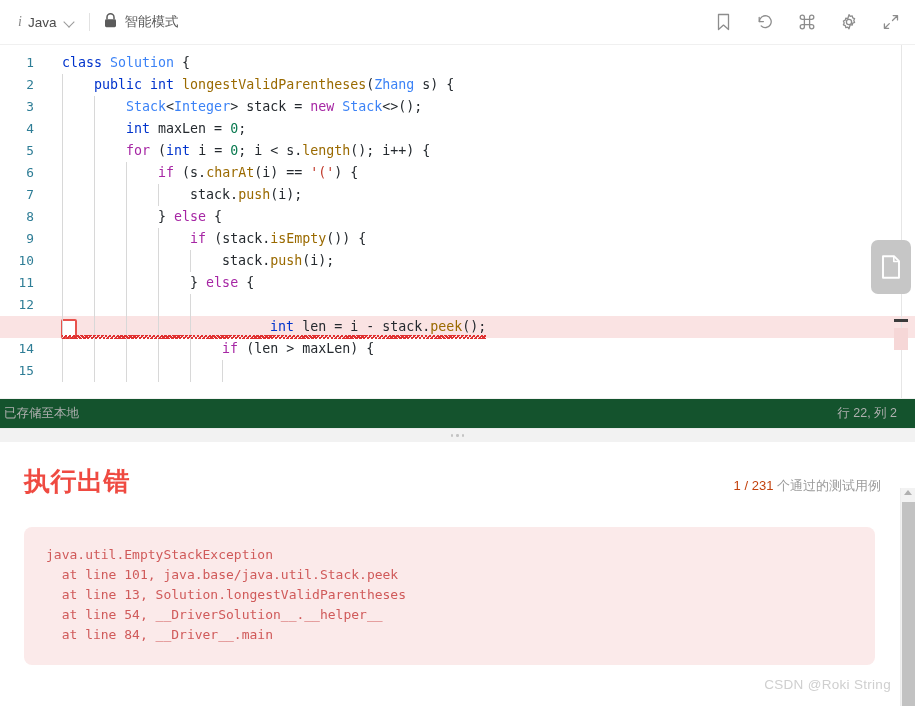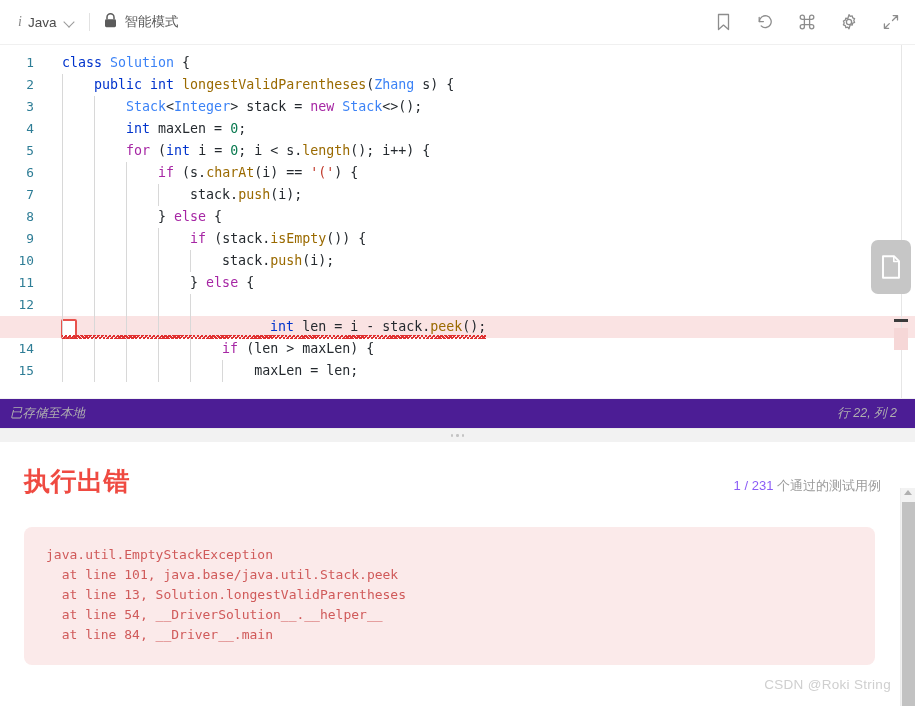--- a/index.html
+++ b/index.html
@@ -242,26 +242,25 @@
     cursor: pointer;
     z-index: 30;
   }
 
   
   .editor-status {
     flex: 0 0 30px;
     height: 30px;
     display: flex;
     align-items: center;
-    padding: 0 18px 0 10px;
+    padding: 0 18px 0 4px;
     font-size: 12.5px;
     color: #b0b0b0;
-    background: #4c1d95;
+    background: #14532d;
     border-top: 1px solid #f2f2f2;
-    font-style: italic;
   }
   .status-right { margin-left: auto; color: #b0b0b0; }
 
   
   .pane-resizer {
     height: 13px;
     flex: 0 0 13px;
     background: #f2f2f2;
     display: flex;
     align-items: center;
@@ -339,21 +338,21 @@
     color: #ef4a41;
     font-weight: bold;
     letter-spacing: 0.5px;
   }
   .result-count {
     margin-left: auto;
     font-size: 13px;
     color: #9b9b9b;
     padding-right: 14px;
   }
-  .result-count .cnum { color: #8b5cf6; }
+  .result-count .cnum { color: #c2410c; }
 
   .error-box {
     margin-top: 28px;
     margin-right: 20px;
     background: #fbeaea;
     border-radius: 8px;
     padding: 18px 22px 20px 22px;
     font-family: "DejaVu Sans Mono", "Liberation Mono", monospace;
     font-size: 13px;
     line-height: 20px;
@@ -470,21 +469,21 @@
           <div class="code-line"><div class="ln">5</div><div class="ctext"><span class="pl">        </span><span class="kw2">for </span><span class="pl">(</span><span class="kw">int </span><span class="pl">i = </span><span class="num">0</span><span class="pl">; i &lt; s.</span><span class="fn">length</span><span class="pl">(); i++) {</span></div></div>
           <div class="code-line"><div class="ln">6</div><div class="ctext"><span class="pl">            </span><span class="kw2">if </span><span class="pl">(s.</span><span class="fn">charAt</span><span class="pl">(i) == </span><span class="str">'('</span><span class="pl">) {</span></div></div>
           <div class="code-line"><div class="ln">7</div><div class="ctext"><span class="pl">                stack.</span><span class="fn">push</span><span class="pl">(i);</span></div></div>
           <div class="code-line"><div class="ln">8</div><div class="ctext"><span class="pl">            } </span><span class="kw2">else </span><span class="pl">{</span></div></div>
           <div class="code-line"><div class="ln">9</div><div class="ctext"><span class="pl">                </span><span class="kw2">if </span><span class="pl">(stack.</span><span class="fn">isEmpty</span><span class="pl">()) {</span></div></div>
           <div class="code-line"><div class="ln">10</div><div class="ctext"><span class="pl">                    stack.</span><span class="fn">push</span><span class="pl">(i);</span></div></div>
           <div class="code-line"><div class="ln">11</div><div class="ctext"><span class="pl">                } </span><span class="kw2">else </span><span class="pl">{</span></div></div>
           <div class="code-line"><div class="ln">12</div></div>
           <div class="code-line error-line"><div class="ln err-marker">13</div><div class="ctext"><span class="pl">                    </span><span class="kw">int </span><span class="pl">len = i - stack.</span><span class="fn">peek</span><span class="pl">();</span></div></div>
           <div class="code-line"><div class="ln">14</div><div class="ctext"><span class="pl">                    </span><span class="kw2">if </span><span class="pl">(len &gt; maxLen) {</span></div></div>
-          <div class="code-line"><div class="ln">15</div><div class="ctext"><span class="pl">                        maxLen = len;</span></div></div>
+          <div class="code-line"><div class="ln">15</div></div>
         </div>
 
       <div class="guides" id="guides">
           <div class="guide" style="left: 0px; top: 22px; height: 22px;"></div>
           <div class="guide" style="left: 0px; top: 44px; height: 22px;"></div>
           <div class="guide" style="left: 32.08px; top: 44px; height: 22px;"></div>
           <div class="guide" style="left: 0px; top: 66px; height: 22px;"></div>
           <div class="guide" style="left: 32.08px; top: 66px; height: 22px;"></div>
           <div class="guide" style="left: 0px; top: 88px; height: 22px;"></div>
           <div class="guide" style="left: 32.08px; top: 88px; height: 22px;"></div>

